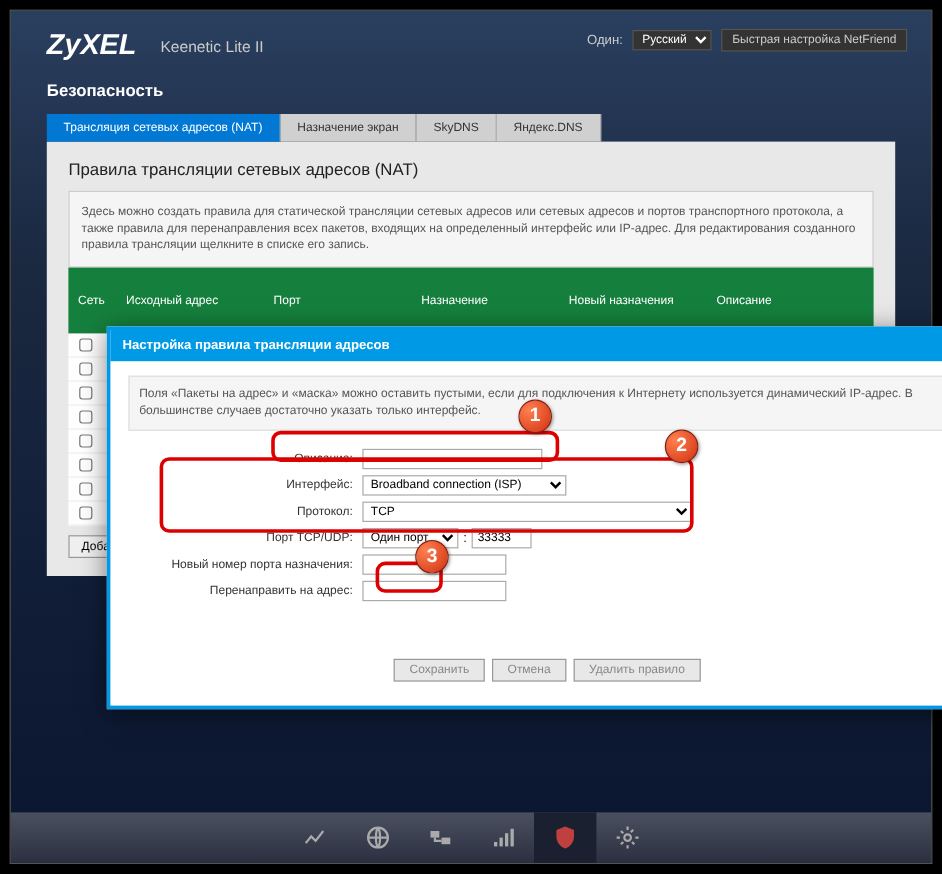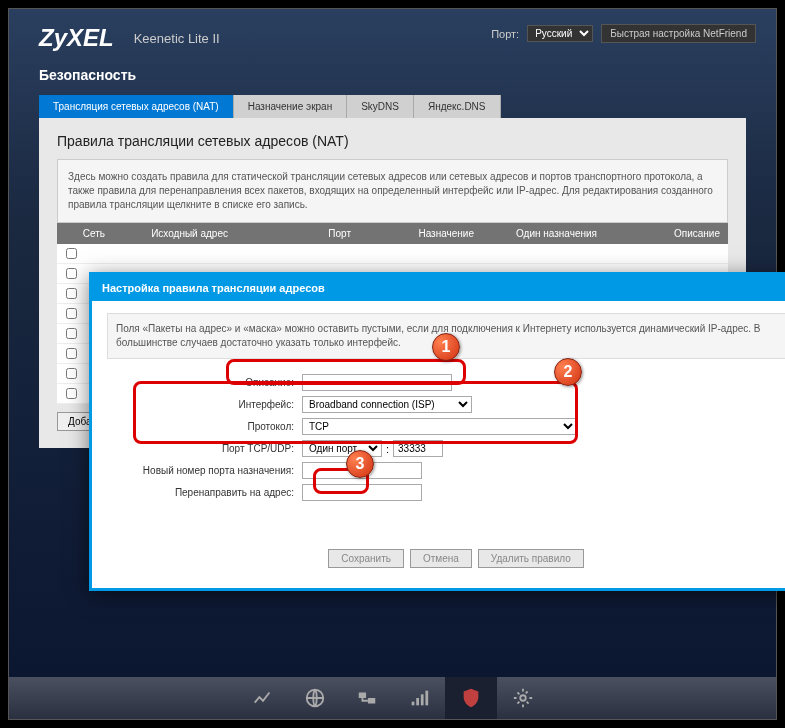--- a/index.html
+++ b/index.html
@@ -11,21 +11,21 @@
 .top-right { position: absolute; top: 15px; right: 20px; display: flex; align-items: center; gap: 8px; color: #ccc; font-size: 11px; }
 .lang-select { background: #333; color: #fff; border: 1px solid #555; font-size: 10px; padding: 1px 3px; }
 .netfriend-btn { background: #333; color: #ccc; border: 1px solid #555; padding: 3px 8px; font-size: 10px; cursor: pointer; }
 .section-title { color: #fff; font-size: 14px; font-weight: bold; padding: 5px 30px 12px; }
 .tabs { display: flex; margin: 0 30px; }
 .tab { padding: 6px 14px; background: #d0d0d0; color: #333; font-size: 10px; border-right: 1px solid #aaa; cursor: pointer; }
 .tab.active { background: #0078d4; color: #fff; }
 .panel { margin: 0 30px; background: #e8e8e8; padding: 15px 18px; min-height: 330px; }
 .panel h2 { font-size: 14px; font-weight: normal; margin-bottom: 10px; color: #222; }
 .info-box { background: #f5f5f5; border: 1px solid #ccc; padding: 10px; font-size: 10px; color: #555; line-height: 1.4; margin-bottom: 0; }
-.table-header { background: #737373; color: #fff; display: flex; padding: 5px 8px; font-size: 10px; text-align: right; }
+.table-header { background: #15803d; color: #fff; display: flex; padding: 22px 8px; font-size: 10px; }
 .th { flex: 1; }
 .th:first-child { flex: 0 0 40px; }
 .table-rows { background: #fff; }
 .tr { display: flex; padding: 4px 8px; border-bottom: 1px solid #eee; height: 20px; }
 .tr input[type="checkbox"] { margin: 0; }
 .add-btn { margin-top: 8px; padding: 3px 10px; background: #f0f0f0; border: 1px solid #999; font-size: 10px; cursor: pointer; }
 
 .modal { position: absolute; top: 272px; left: 89px; width: 734px; background: #fff; border: 3px solid #0099e5; box-shadow: 0 4px 20px rgba(0,0,0,0.5); }
 .modal-header { background: #0099e5; color: #fff; padding: 5px 10px; font-size: 11px; font-weight: bold; display: flex; justify-content: space-between; align-items: center; }
 .close-btn { background: #d04040; color: #fff; width: 16px; height: 16px; display: flex; align-items: center; justify-content: center; font-size: 10px; cursor: pointer; border-radius: 2px; }
@@ -55,40 +55,40 @@
 </style>
 </head>
 <body>
 
 <div class="frame">
   <div class="header">
     <span class="logo">ZyXEL</span>
     <span class="product">Keenetic Lite II</span>
   </div>
   <div class="top-right">
-    <span>Порт:</span>
+    <span>Один:</span>
     <select class="lang-select"><option>Русский</option></select>
     <button class="netfriend-btn">Быстрая настройка NetFriend</button>
   </div>
   <div class="section-title">Безопасность</div>
   <div class="tabs">
     <div class="tab active">Трансляция сетевых адресов (NAT)</div>
     <div class="tab">Назначение экран</div>
     <div class="tab">SkyDNS</div>
     <div class="tab">Яндекс.DNS</div>
   </div>
   <div class="panel">
     <h2>Правила трансляции сетевых адресов (NAT)</h2>
     <div class="info-box">Здесь можно создать правила для статической трансляции сетевых адресов или сетевых адресов и портов транспортного протокола, а также правила для перенаправления всех пакетов, входящих на определенный интерфейс или IP-адрес. Для редактирования созданного правила трансляции щелкните в списке его запись.</div>
     <div class="table-header">
       <div class="th">Сеть</div>
       <div class="th">Исходный адрес</div>
       <div class="th">Порт</div>
       <div class="th">Назначение</div>
-      <div class="th">Один назначения</div>
+      <div class="th">Новый назначения</div>
       <div class="th">Описание</div>
     </div>
     <div class="table-rows">
       <div class="tr">
           <input type="checkbox" style="">
         </div>
       <div class="tr">
           <input type="checkbox" style="">
         </div>
       <div class="tr">

